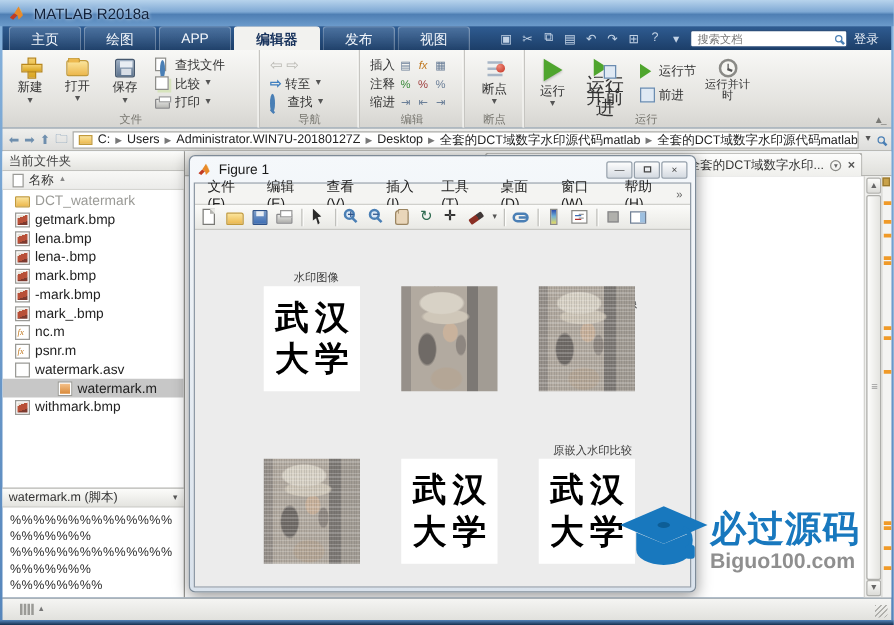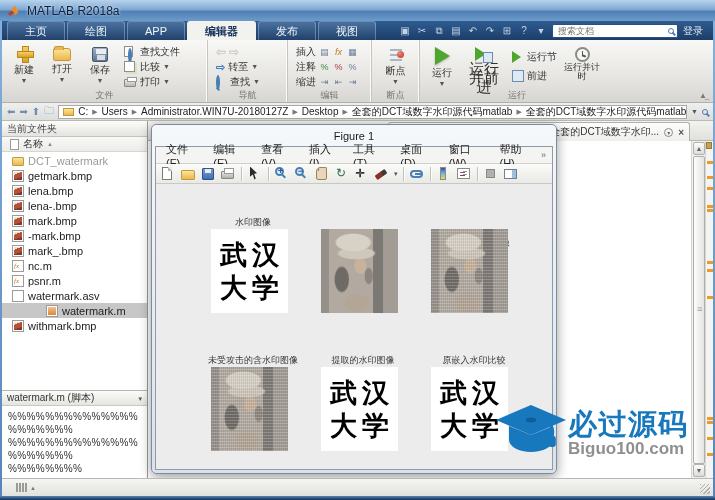--- a/index.html
+++ b/index.html
@@ -121,21 +121,21 @@
   #scrollthumb::after{content:"≡";position:absolute;left:3px;top:50%;margin-top:-6px;font-size:9px;color:#999;}
   #annocol{position:absolute;right:0;top:20px;width:8px;bottom:0;background:#f4f4f2;border-left:1px solid #d5d5d1;}
   #annosq{position:absolute;right:1px;top:1px;width:6px;height:7px;background:#c9a24a;border:1px solid #9a7a30;}
   .tick{position:absolute;left:1px;width:6px;height:3px;background:#f09a28;}
 
   
   #figwin{left:151px;top:124px;width:406px;height:350px;border-radius:5px;
     background:linear-gradient(#f5f8fb,#d9e2ec);border:1px solid #7e8b98;
     box-shadow:0 3px 12px rgba(0,0,0,.4);padding:0;}
   #figtitle{position:absolute;left:0;top:0;right:0;height:21px;display:flex;align-items:center;gap:5px;padding:0 6px;
-    font-size:11px;color:#1a1a1a;flex-direction:column;}
+    font-size:11px;color:#1a1a1a;}
   #figbtns{margin-left:auto;display:flex;gap:1px;padding-top:0px;}
   .fbtn{width:21px;height:14px;background:linear-gradient(#fdfdfd,#d4dae1);border:1px solid #95a0ab;border-radius:2px;
     font-size:8px;color:#444;display:flex;align-items:center;justify-content:center;line-height:8px;}
   .fbtn .sq{width:6px;height:5px;border:1px solid #444;display:inline-block;}
   #figbody{position:absolute;left:3px;top:21px;right:3px;bottom:3px;background:#f0f0f0;border:1px solid #8f9aa6;}
   #figmenu{position:absolute;left:0;top:0;right:0;height:17px;background:#f4f4f2;border-bottom:1px solid #d0d0cc;
     display:flex;align-items:center;font-size:11px;color:#222;padding:0 3px;}
   .mitem{padding:0 7px;}
   #menuchev{margin-left:auto;color:#666;font-size:9px;padding-right:3px;}
   #figtools{position:absolute;left:0;top:17px;right:0;height:20px;background:linear-gradient(#fbfbf9,#e9e9e5);
@@ -575,23 +575,21 @@
     <div id="figcanvas">
         <div class="sp-title" style="left: 22px; top: 32px;">水印图像</div>
         <div class="sp-img wm" style="left: 55px; top: 45px;">
           <div>武汉</div>
           <div>大学</div>
         </div>
         <div class="sp-title" style="left: 132px; top: 32px; margin-top: 12px;">载体图像</div>
         <div class="sp-img lena" style="left: 165px; top: 45px;"></div>
         <div class="sp-title" style="left: 243px; top: 32px; margin-top: 21px;">嵌入水印后的图像</div>
         <div class="sp-img lena noisy" style="left: 275px; top: 45px;"></div>
-        <div class="sp-title" style="left: 22px; top: 170px;">未受攻击的含水印图像</div>
         <div class="sp-img lena noisy" style="left: 55px; top: 183px;"></div>
-        <div class="sp-title" style="left: 132px; top: 170px;">提取的水印图像</div>
         <div class="sp-img wm" style="left: 165px; top: 183px;">
           <div>武汉</div>
           <div>大学</div>
         </div>
         <div class="sp-title" style="left: 243px; top: 170px;">原嵌入水印比较</div>
         <div class="sp-img wm" style="left: 275px; top: 183px;">
           <div>武汉</div>
           <div>大学</div>
         </div>
       </div>

